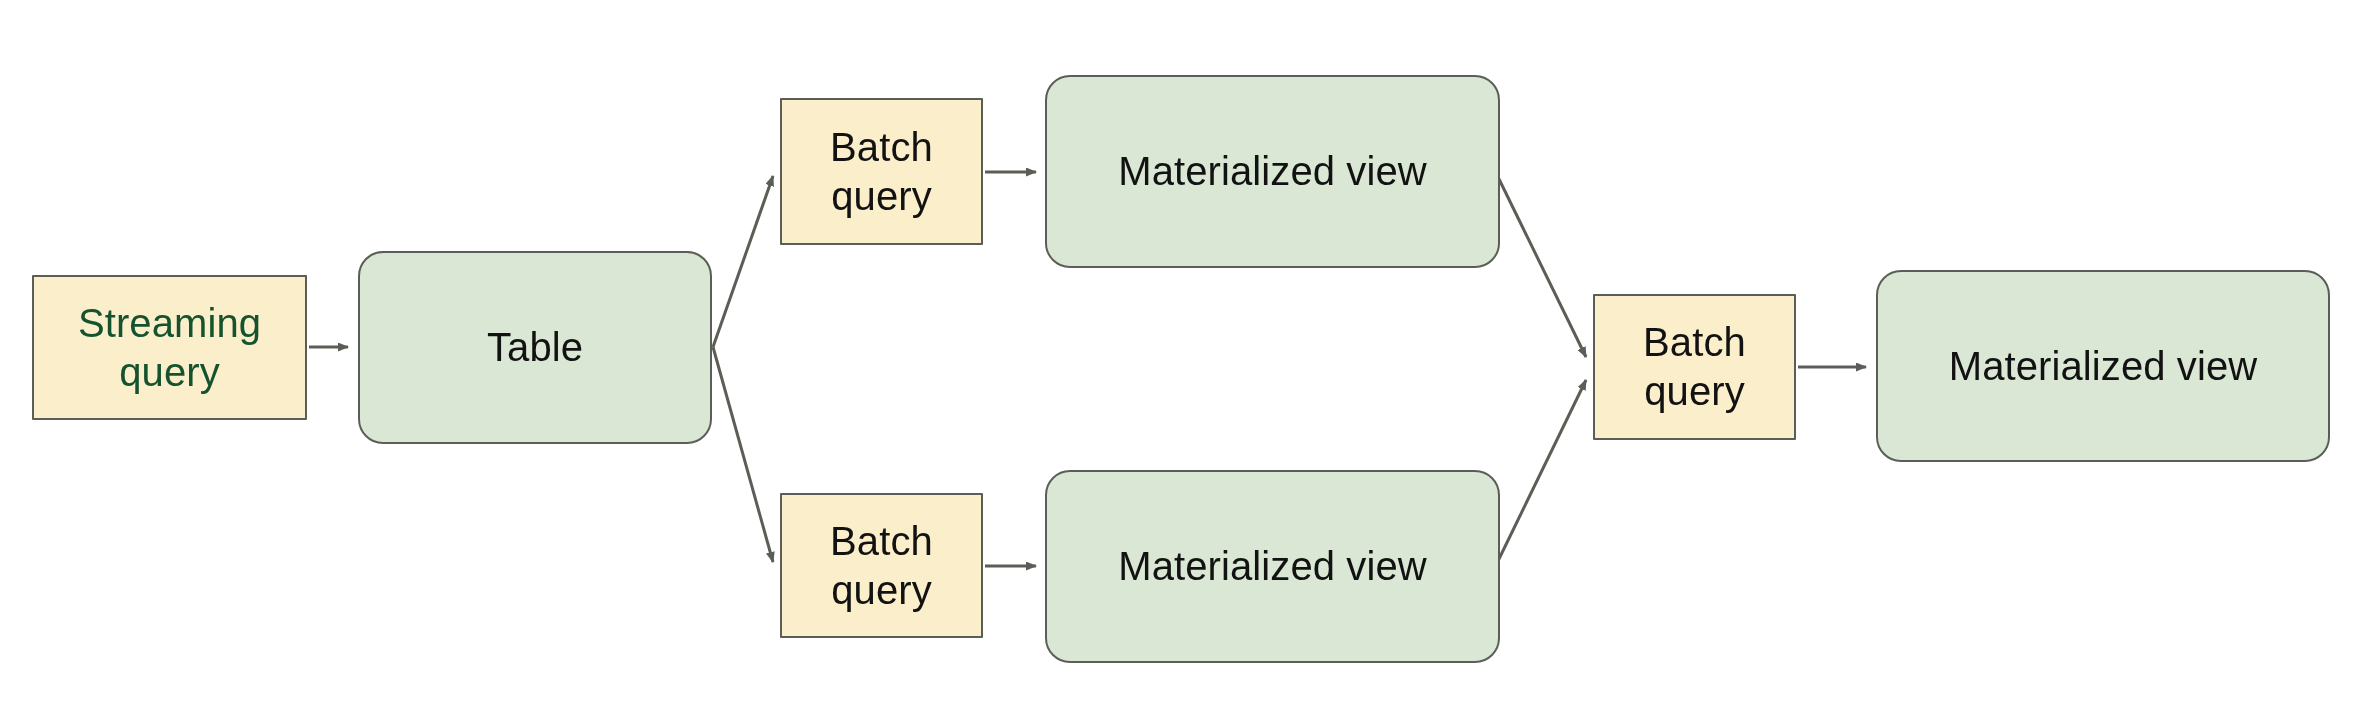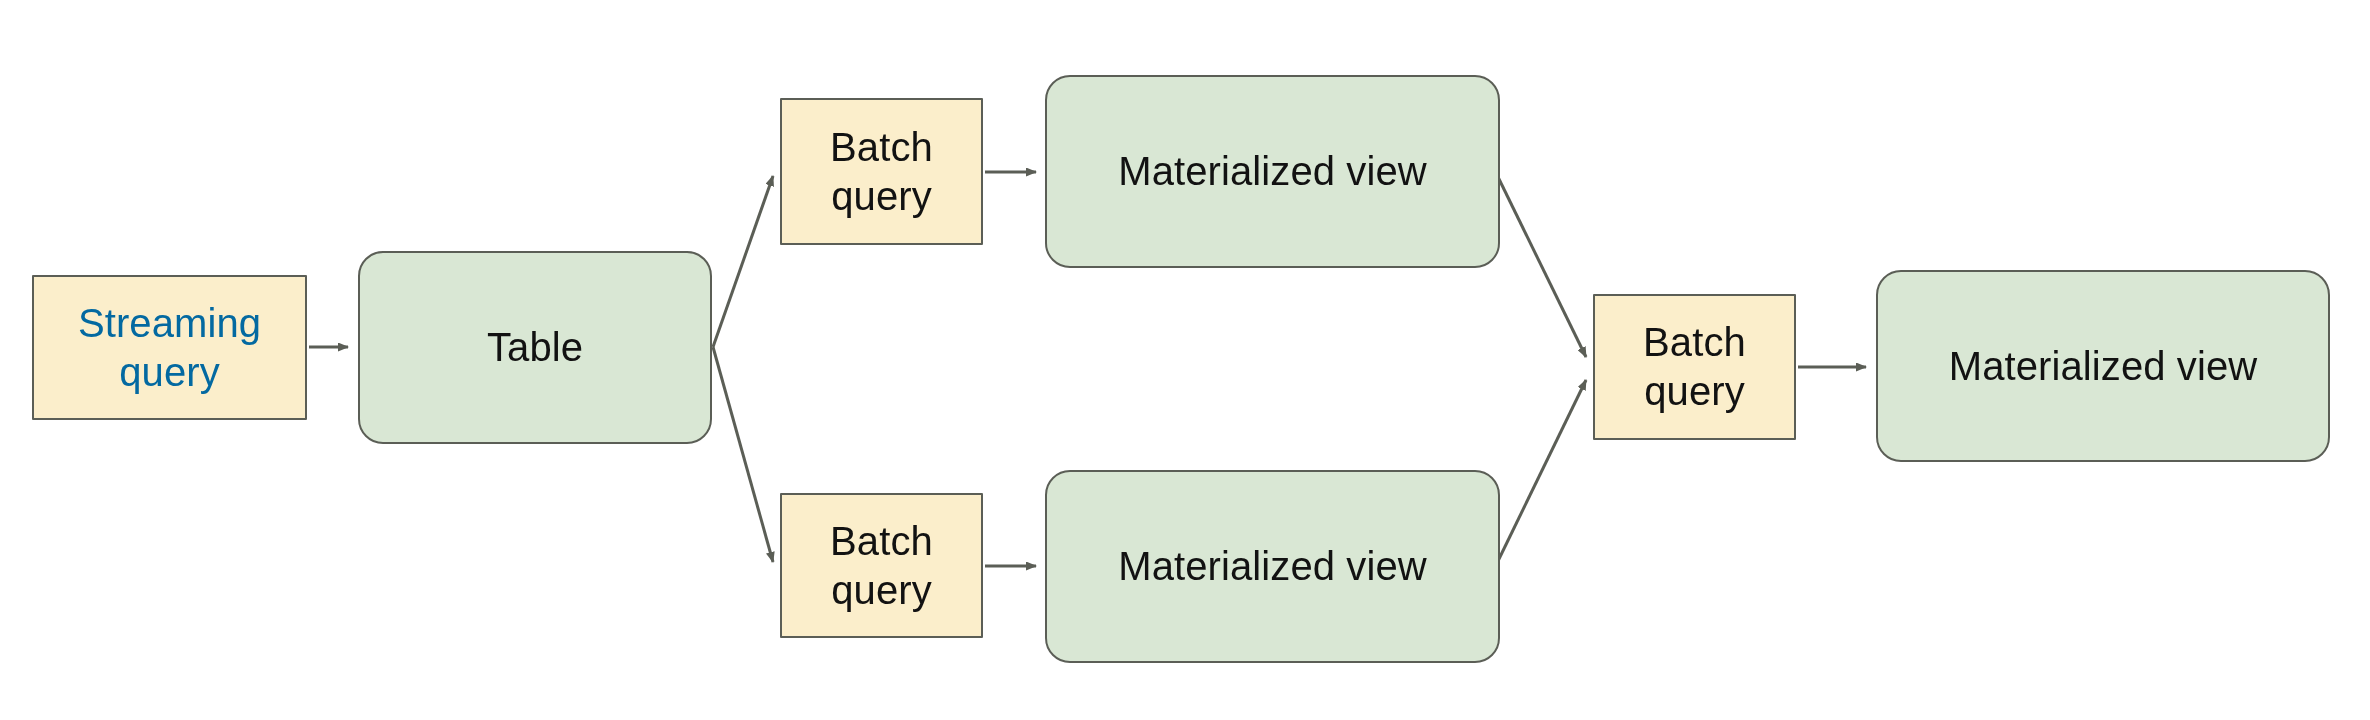--- a/index.html
+++ b/index.html
@@ -75,21 +75,21 @@
         <path d="M 713 347 L 773 176"></path>
         <path d="M 713 347 L 773 562"></path>
         <path d="M 985 172 L 1036 172"></path>
         <path d="M 985 566 L 1036 566"></path>
         <path d="M 1498 177 L 1586 357"></path>
         <path d="M 1498 561 L 1586 380"></path>
         <path d="M 1798 367 L 1866 367"></path>
       </g>
   </svg>
 
-  <div class="node shape-rect  fill-yellow fs-query" style="left: 32px; top: 275px; width: 275px; height: 145px; background: rgb(251, 238, 203); border-color: rgb(91, 94, 86); color: #0369a1;"><span class="node-label">Streaming
+  <div class="node shape-rect  fill-yellow fs-query" style="left: 32px; top: 275px; width: 275px; height: 145px; background: rgb(251, 238, 203); border-color: rgb(91, 94, 86); color: #14532d;"><span class="node-label">Streaming
 query</span></div>
   <div class="node shape-round fill-green  fs-view" style="left: 358px; top: 251px; width: 354px; height: 193px; background: rgb(217, 231, 212); border-color: rgb(91, 94, 86); color: rgb(18, 18, 18);"><span class="node-label">Table</span></div>
   <div class="node shape-rect  fill-yellow fs-query" style="left: 780px; top: 98px; width: 203px; height: 147px; background: rgb(251, 238, 203); border-color: rgb(91, 94, 86); color: rgb(18, 18, 18);"><span class="node-label">Batch
 query</span></div>
   <div class="node shape-round fill-green  fs-view" style="left: 1045px; top: 75px; width: 455px; height: 193px; background: rgb(217, 231, 212); border-color: rgb(91, 94, 86); color: rgb(18, 18, 18);"><span class="node-label">Materialized view</span></div>
   <div class="node shape-rect  fill-yellow fs-query" style="left: 780px; top: 493px; width: 203px; height: 145px; background: rgb(251, 238, 203); border-color: rgb(91, 94, 86); color: rgb(18, 18, 18);"><span class="node-label">Batch
 query</span></div>
   <div class="node shape-round fill-green  fs-view" style="left: 1045px; top: 470px; width: 455px; height: 193px; background: rgb(217, 231, 212); border-color: rgb(91, 94, 86); color: rgb(18, 18, 18);"><span class="node-label">Materialized view</span></div>
   <div class="node shape-rect  fill-yellow fs-query" style="left: 1593px; top: 294px; width: 203px; height: 146px; background: rgb(251, 238, 203); border-color: rgb(91, 94, 86); color: rgb(18, 18, 18);"><span class="node-label">Batch
 query</span></div>

